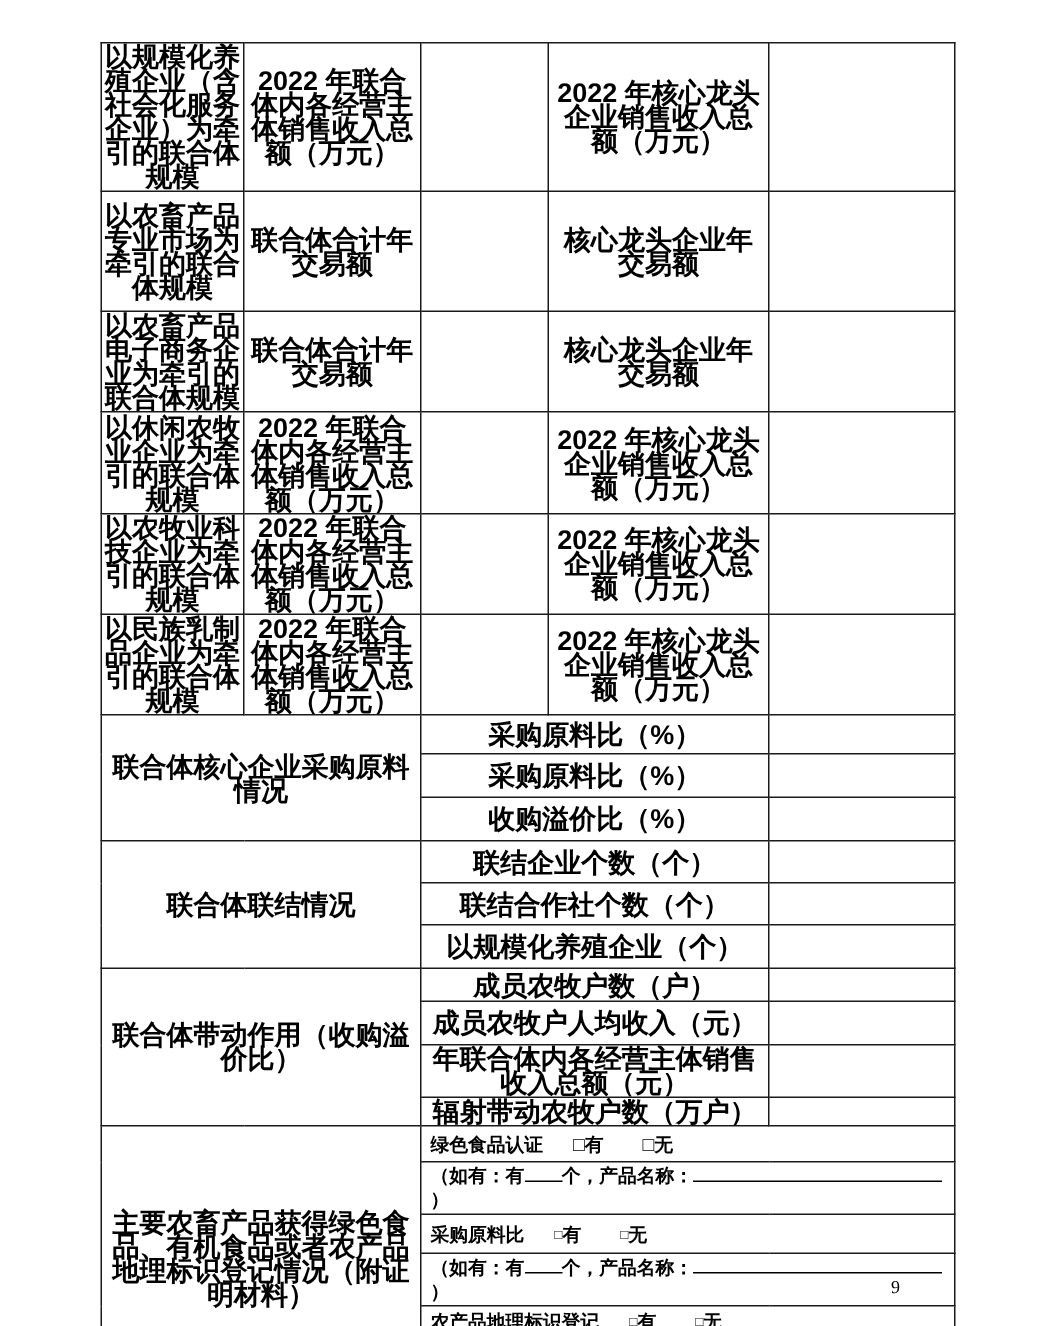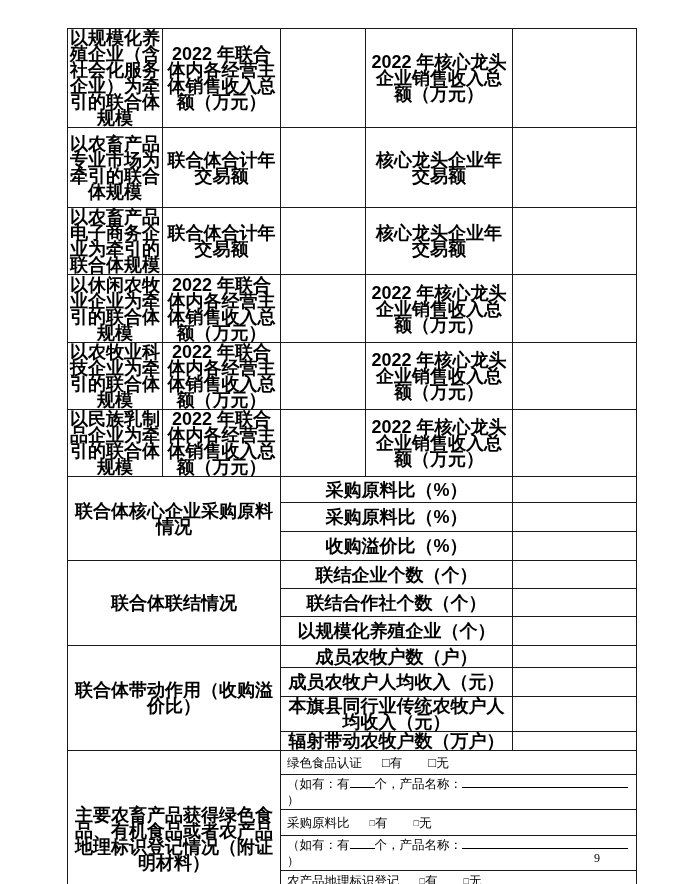--- a/index.html
+++ b/index.html
@@ -28,21 +28,21 @@
   }
   
   .h87{height:87px}.h80{height:80px}.h65{height:65px}.h53{height:68px}.h50{height:50px}
   .h29{height:29px}.h28{height:28px}.h26{height:26px}.h34{height:34px}
   .h22{height:22px}.h19{height:19px}.h24{height:24px}.h27{height:27px}
   .h21{height:21px}.h33{height:33px}
   
   td.certrow, td.detailrow{
     text-align:left;
     font-family:"Liberation Serif", serif;
-    font-weight:normal;
+    font-weight:bold;
     font-size:12.5px;
     padding-left:6px;
   }
   .chk{margin-left:20px;}
   .chk2{margin-left:26px;}
   .box{display:inline-block;}
   .box.lg{font-size:13px;}
   .box.sm{font-size:9px;vertical-align:1px;}
   .blank-s{display:inline-block;width:25px;height:11px;border-bottom:1px solid #000;}
   .blank-l{display:inline-block;width:166px;height:11px;border-bottom:1px solid #000;}
@@ -141,21 +141,21 @@
     <tr class="h22">
       <td colspan="2" rowspan="4">联合体带动作用（收购溢价比）</td>
       <td colspan="2">成员农牧户数（户）</td>
       <td></td>
     </tr>
     <tr class="h29">
       <td colspan="2">成员农牧户人均收入（元）</td>
       <td></td>
     </tr>
     <tr class="h34">
-      <td colspan="2">本旗县同行业传统农牧户人均收入（元）</td>
+      <td colspan="2">年联合体内各经营主体销售收入总额（元）</td>
       <td></td>
     </tr>
     <tr class="h19">
       <td colspan="2">辐射带动农牧户数（万户）</td>
       <td></td>
     </tr>
 
     <tr class="h24">
       <td colspan="2" rowspan="6">主要农畜产品获得绿色食品、有机食品或者农产品地理标识登记情况（附证明材料）</td>
       <td colspan="3" class="certrow">

